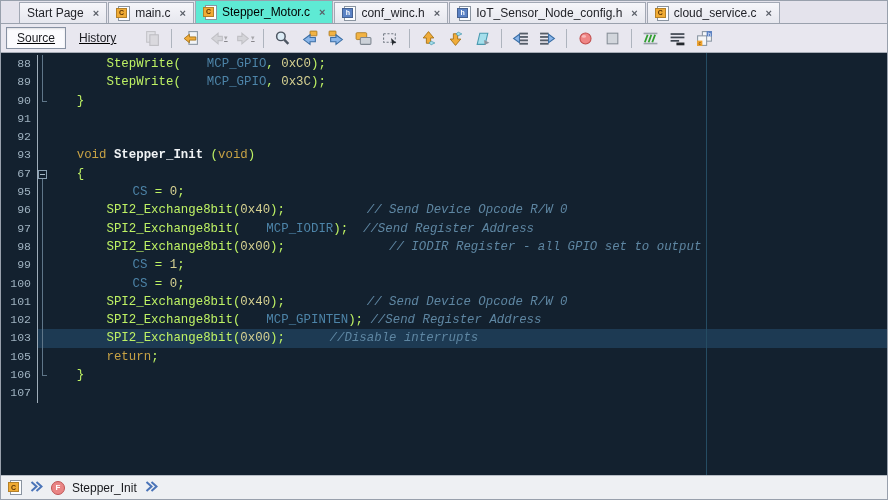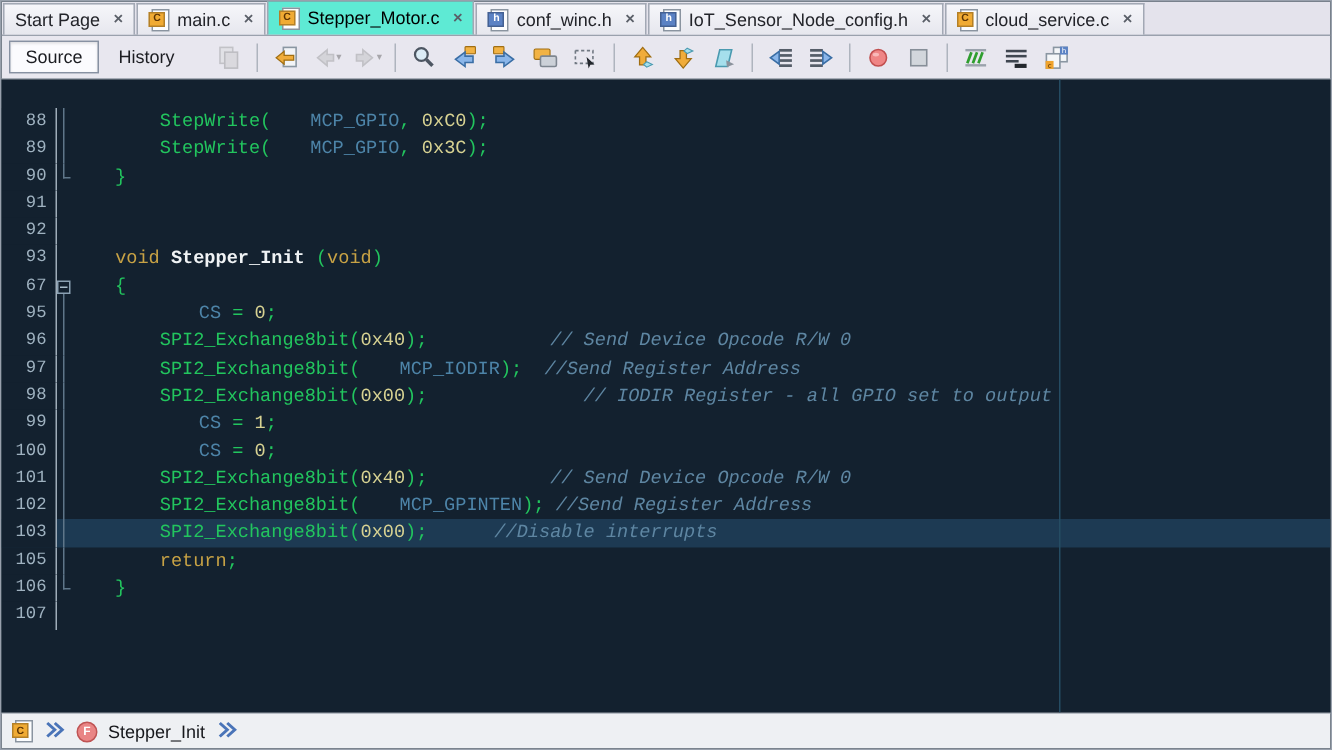--- a/index.html
+++ b/index.html
@@ -1,62 +1,62 @@
 <!DOCTYPE html>
 <html style="--ed-bg: #13212f; --cur-line: #1d3a53; --kw: #c7a245; --ident: #4d84a8; --lit: #d7d292; --cmt: #5e86a2;"><head>
 <meta charset="utf-8">
 <style>
   html,body{margin:0;padding:0;background:#cfd3d9;}
   .app{width:888px;height:500px;position:relative;display:flex;flex-direction:column;
        font-family:"Liberation Sans",sans-serif;background:#13212f;overflow:hidden;
        border:1px solid #98a0ac;box-sizing:border-box;}
   
   .tabbar{height:23px;flex:0 0 23px;background:#e4e3ec;border-bottom:1px solid #9aa1ad;
-          display:flex;align-items:flex-end;padding-left:1px;box-sizing:border-box;}
+          display:flex;align-items:flex-end;padding-left:18px;box-sizing:border-box;}
   .tab{height:20px;display:flex;align-items:center;gap:5px;padding:0 7px;
        background:linear-gradient(#f6f6fa,#e6e7ee);border:1px solid #a2a8b4;border-bottom:none;
        margin-right:1px;font-size:12px;color:#23242a;white-space:nowrap;cursor:default;}
   .tab.active{background:#5eead4;height:22px;color:#000;position:relative;z-index:2;}
   .tclose{color:#5a5f68;font-weight:bold;font-size:11px;margin-left:4px;line-height:10px;}
   .ficon{position:relative;width:14px;height:15px;display:inline-block;flex:0 0 14px;}
   .fpage{position:absolute;right:0;top:0;width:10px;height:13px;background:#fcfdfe;border:1px solid #8a94a0;}
   .fbadge{position:absolute;left:0;top:2px;width:9px;height:8px;display:flex;align-items:center;
           justify-content:center;font:bold 7px "Liberation Sans",sans-serif;border:1px solid rgba(0,0,0,.25);}
   .fbadge.c{background:#f0ab34;color:#5d3403;}
   .fbadge.h{background:#5b82c4;color:#fff;}
   
   .toolbar{height:29px;flex:0 0 29px;background:#e8e7ef;border-bottom:1px solid #a6acb6;
-           display:flex;align-items:center;padding:0 5px;box-sizing:border-box;}
+           display:flex;align-items:center;padding:0 5px;box-sizing:border-box;text-decoration:underline;}
   .tbtn{font:12px "Liberation Sans",sans-serif;color:#1c1d22;padding:3px 10px;margin-right:2px;
         background:transparent;border:1px solid transparent;cursor:default;}
   .tbtn.pressed{background:#fbfbfe;border:1px solid #8791a2;box-shadow:inset 0 1px 2px rgba(0,0,0,.12);}
   .ibtn{width:25px;height:23px;display:inline-flex;align-items:center;justify-content:center;
         background:transparent;border:none;padding:0;margin:0 1px;cursor:default;}
   .ibtn.disabled{opacity:.42;filter:grayscale(.9);}
   .ibtn .dd{font-size:7px;color:#4a4f58;margin-left:-1px;}
   .isep{width:1px;height:19px;background:#aeb4be;margin:0 5px;flex:0 0 1px;}
   .tgap{width:10px;flex:0 0 10px;}
   
   .editor{flex:1 1 auto;position:relative;background:var(--ed-bg,#13212f);overflow:hidden;}
   .mline{position:absolute;left:705px;top:0;bottom:0;width:1px;background:#254c63;pointer-events:none;}
-  #lines{position:relative;padding-top:19px;}
+  #lines{position:relative;padding-top:2px;}
   .cl{display:flex;height:18.3px;align-items:stretch;}
   .cl.current{background:var(--cur-line,#1d3a53);}
   .ln{flex:0 0 30px;width:30px;text-align:right;padding-right:6px;background:var(--ed-bg,#13212f);
       border-right:1px solid #9fadb9;color:#9fb2c0;font:11.5px/18.3px "Liberation Mono",monospace;}
   .fold{position:relative;flex:0 0 9px;width:9px;}
   .f-cont::before{content:"";position:absolute;left:4px;top:0;bottom:0;border-left:1px solid #5f7689;}
   .f-end::before{content:"";position:absolute;left:4px;top:0;height:9px;width:4px;
                  border-left:1px solid #5f7689;border-bottom:1px solid #5f7689;}
   .f-box::after{content:"";position:absolute;left:4px;top:14px;bottom:0;border-left:1px solid #5f7689;}
   .fbox{position:absolute;left:0;top:5px;width:9px;height:9px;border:1px solid #8aa0b2;
         background:var(--ed-bg,#13212f);box-sizing:border-box;}
   .fbox::before{content:"";position:absolute;left:1px;right:1px;top:3px;border-top:1px solid #a8bcca;}
   pre.ct{margin:0;flex:1 1 auto;white-space:pre;font:12.4px/18.3px "Liberation Mono",monospace;}
-  .s-pl{color:#22c55e;}
+  .s-pl{color:#bef264;}
   .s-kw{color:var(--kw,#c7a245);}
   .s-fn{color:#f0f3f5;font-weight:bold;}
   .s-id{color:var(--ident,#4d84a8);margin-left:26px;}
   .s-num{color:var(--lit,#d7d292);}
   .s-cm{color:var(--cmt,#5e86a2);font-style:italic;}
   
   .breadcrumb{height:24px;flex:0 0 24px;border-top:1px solid #b7bdc5;background:#eef0f3;
               display:flex;align-items:center;gap:7px;padding:0 7px;box-sizing:border-box;
               font-size:12px;color:#17181c;}
   .fnicon{width:14px;height:14px;border-radius:50%;background:#e98585;border:1px solid #bf5454;

